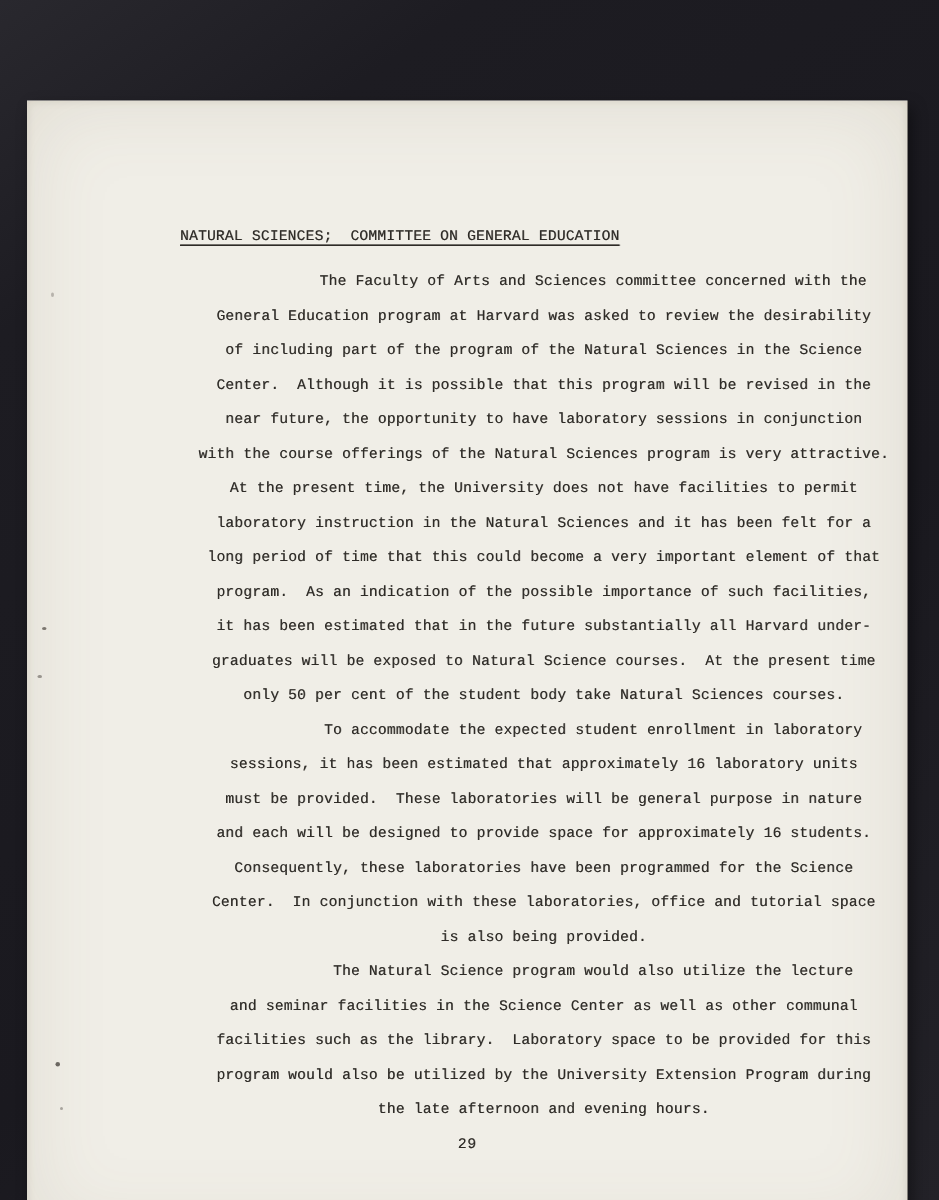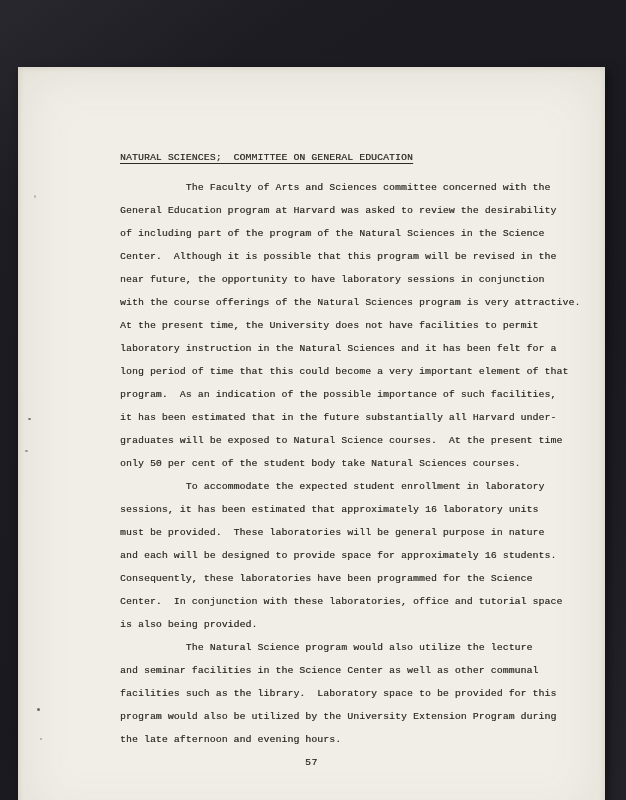--- a/index.html
+++ b/index.html
@@ -46,20 +46,21 @@
     white-space: pre;
     text-shadow: 0.3px 0 0 rgba(46, 43, 39, 0.55);
   }
   .para {
     font-size: 9.8px;
     line-height: 23px;
     letter-spacing: 0.1px;
     white-space: pre;
     margin: 0;
     text-shadow: 0.3px 0 0 rgba(46, 43, 39, 0.55);
+    text-align: center;
   }
   .page-number {
     position: absolute;
     left: 0;
     top: 684px;
     width: 100%;
     text-align: center;
     font-size: 9.8px;
     line-height: 23px;
     letter-spacing: 0.5px;
@@ -106,21 +107,21 @@
 Consequently, these laboratories have been programmed for the Science
 Center.  In conjunction with these laboratories, office and tutorial space
 is also being provided.</div>
 
     <div class="para">           The Natural Science program would also utilize the lecture
 and seminar facilities in the Science Center as well as other communal
 facilities such as the library.  Laboratory space to be provided for this
 program would also be utilized by the University Extension Program during
 the late afternoon and evening hours.</div>
 
-    <div class="page-number">57</div>
+    <div class="page-number">29</div>
 
     <span class="speck s1"></span>
     <span class="speck s2"></span>
     <span class="speck s3"></span>
     <span class="speck s4"></span>
     <span class="speck s5"></span>
     <span class="speck s6"></span>
 
   </div>
 </div>

